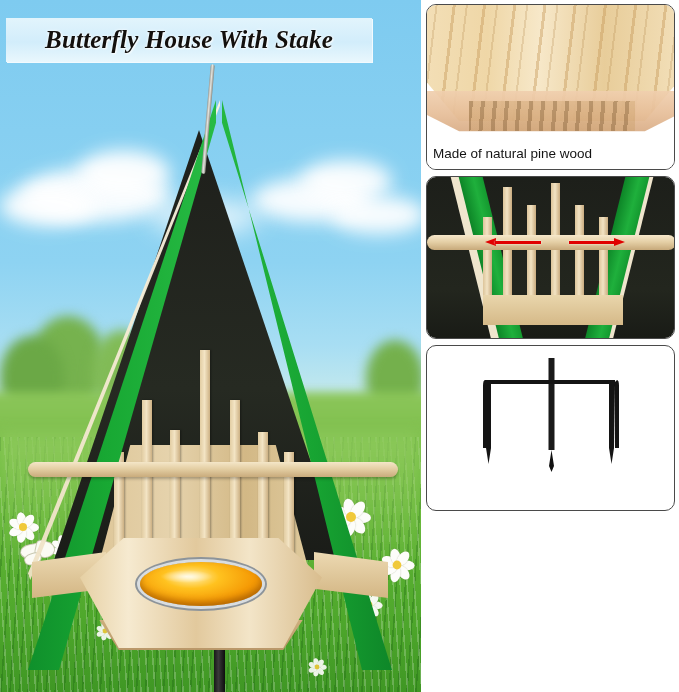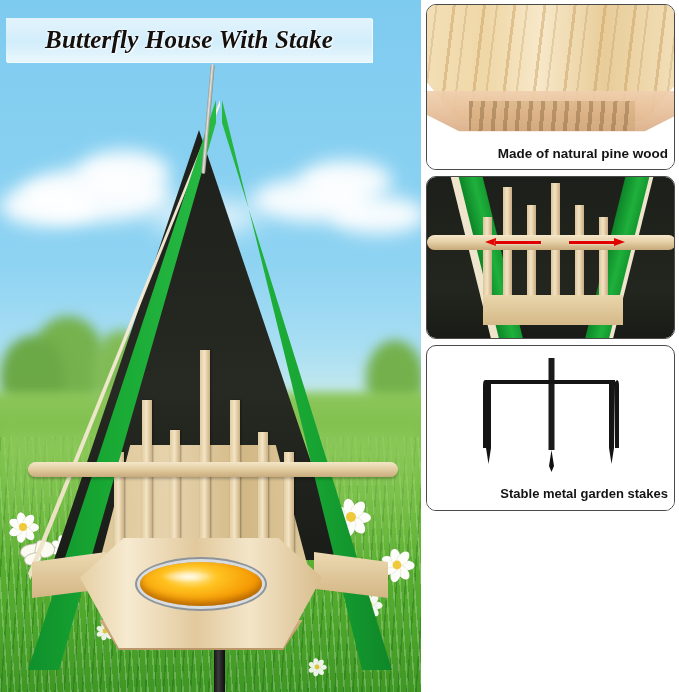--- a/index.html
+++ b/index.html
@@ -207,22 +207,22 @@
     position: relative; width: 249px; border: 1px solid #4a4a4a; border-radius: 10px;
     background: #fff; overflow: hidden;
   }
   .p1 { height: 166px; }
   .p2 { height: 163px; }
   .p3 { height: 166px; }
   .p4 { height: 173px; }
   .panel-art { position: absolute; left: 0; top: 0; width: 100%; height: 100%; overflow: hidden; }
   .caption {
     position: absolute; left: 0; bottom: 0; width: 100%;
-    padding: 3px 6px 7px; text-align: right;
-    font-size: 13.5px; font-weight: bold; color: #141414; line-height: 1.16;
+    padding: 3px 6px 7px; text-align: left;
+    font-size: 13.5px; font-weight: normal; color: #141414; line-height: 1.16;
     background: linear-gradient(rgba(255,255,255,0), rgba(255,255,255,.92) 38%, #fff 62%);
   }
   .cap3 { font-size: 13px; padding-bottom: 9px; }
 
   
   .wood-board {
     position: absolute; left: -4px; top: -4px; width: 258px; height: 120px;
     background:
       repeating-linear-gradient(97deg,
         rgba(196,150,86,.42) 0 3px, rgba(233,196,134,0) 3px 13px,
@@ -490,18 +490,17 @@
         <svg class="stake-svg" viewBox="0 0 249 120">
           <path d="M124.5 4 L124.5 96 L122 112 L124.5 118 L127 112 L124.5 96 Z" fill="#111"></path>
           <rect x="121.5" y="4" width="6" height="92" fill="#1a1a1a"></rect>
           <path d="M58 26 L188 26 L188 30 L58 30 Z" fill="#141414"></path>
           <path d="M58 26 L64 26 L64 94 L61.5 110 L59 94 L58 30 Z" fill="#141414"></path>
           <path d="M182 26 L188 26 L188 30 L187 94 L184.5 110 L182 94 Z" fill="#141414"></path>
           <path d="M58 26 Q56 26 56 32 L56 94 L60 94 L60 32 Q60 30 62 30 Z" fill="#141414"></path>
           <path d="M190 26 Q192 26 192 32 L192 94 L188 94 L188 32 Q188 30 186 30 Z" fill="#141414"></path>
         </svg>
       </div>
-      <div class="caption cap3">Stable metal garden stakes</div>
     </div>
 
 
   </div>
 </div>
 
 </body></html>

